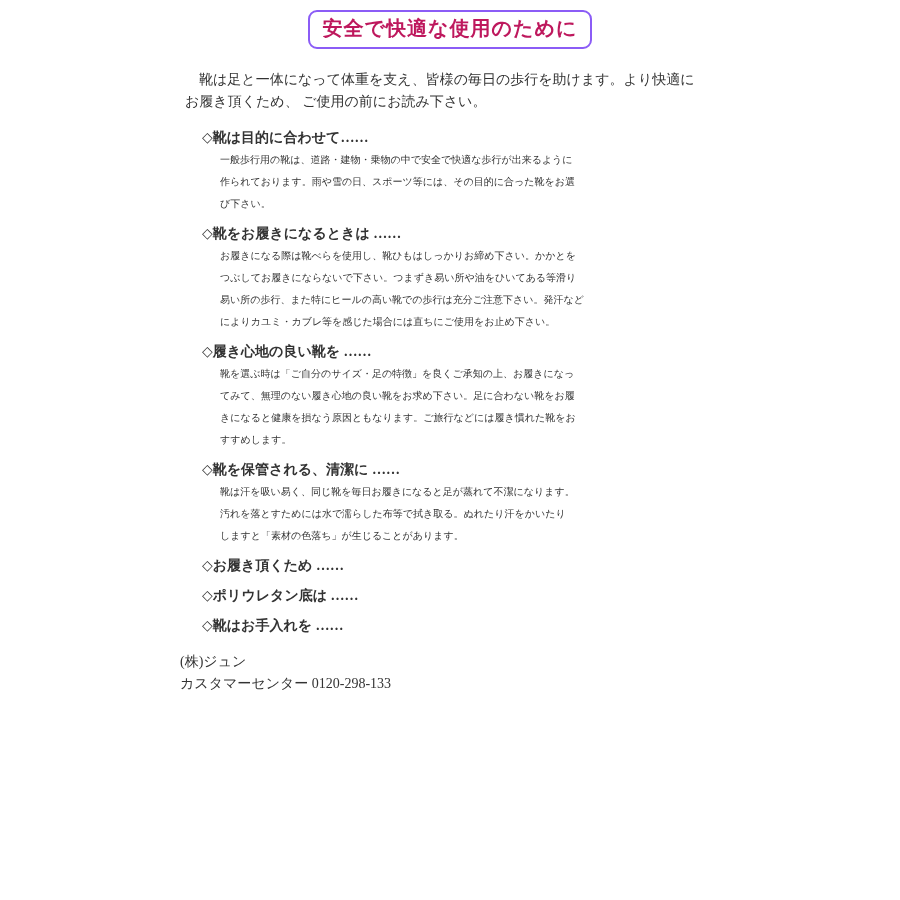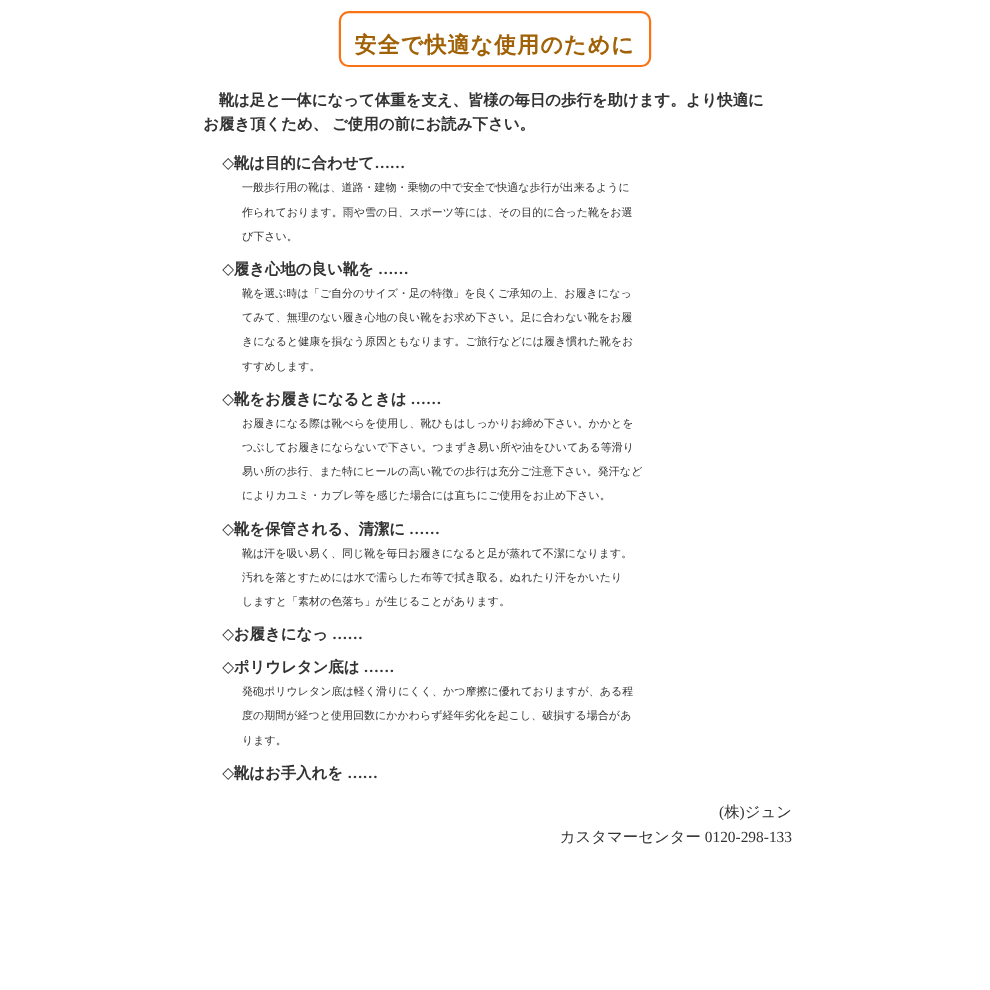--- a/index.html
+++ b/index.html
@@ -18,36 +18,36 @@
     width: 540px;
     margin: 0 auto;
     padding-top: 10px;
   }
   .title-wrap {
     text-align: center;
     margin-bottom: 20px;
   }
   .title-box {
     display: inline-block;
-    border: 2px solid #f97316;
+    border: 2px solid #8b5cf6;
     border-radius: 9px;
-    padding: 15px 13px 5px 13px;
+    padding: 3px 13px 5px 13px;
     font-size: 20px;
     font-weight: bold;
     letter-spacing: 1px;
-    color: #a16207;
+    color: #be185d;
   }
   .intro {
     margin: 0 0 14px 0;
     padding-left: 5px;
     font-size: 14px;
     line-height: 22px;
     text-indent: 14px;
     white-space: pre;
-    font-weight: 700;
+    font-weight: 400;
   }
   .section {
     margin: 0 0 8px 0;
   }
   .section .heading {
     margin: 0;
     padding-left: 22px;
     font-size: 14px;
     line-height: 22px;
     font-weight: bold;
@@ -56,21 +56,21 @@
   .section .body {
     margin: 0;
     padding-left: 40px;
     font-size: 10px;
     line-height: 22px;
     white-space: pre;
     font-weight: 500;
   }
   .footer {
     margin-top: 14px;
-    text-align: right;
+    text-align: left;
     font-size: 14px;
     line-height: 22px;
     font-weight: 500;
   }
   .footer div { margin: 0; }
 </style>
 </head>
 <body>
 
 <div class="sheet">
@@ -83,51 +83,48 @@
 お履き頂くため、 ご使用の前にお読み下さい。</p>
 
   <div class="section">
     <p class="heading">◇靴は目的に合わせて……</p>
     <p class="body">一般歩行用の靴は、道路・建物・乗物の中で安全で快適な歩行が出来るように
 作られております。雨や雪の日、スポーツ等には、その目的に合った靴をお選
 び下さい。</p>
   </div>
 
   <div class="section">
+    <p class="heading">◇靴をお履きになるときは ……</p>
+    <p class="body">お履きになる際は靴べらを使用し、靴ひもはしっかりお締め下さい。かかとを
+つぶしてお履きにならないで下さい。つまずき易い所や油をひいてある等滑り
+易い所の歩行、また特にヒールの高い靴での歩行は充分ご注意下さい。発汗など
+によりカユミ・カブレ等を感じた場合には直ちにご使用をお止め下さい。</p>
+  </div>
+
+  <div class="section">
     <p class="heading">◇履き心地の良い靴を ……</p>
     <p class="body">靴を選ぶ時は「ご自分のサイズ・足の特徴」を良くご承知の上、お履きになっ
 てみて、無理のない履き心地の良い靴をお求め下さい。足に合わない靴をお履
 きになると健康を損なう原因ともなります。ご旅行などには履き慣れた靴をお
 すすめします。</p>
-  </div>
-
-  <div class="section">
-    <p class="heading">◇靴をお履きになるときは ……</p>
-    <p class="body">お履きになる際は靴べらを使用し、靴ひもはしっかりお締め下さい。かかとを
-つぶしてお履きにならないで下さい。つまずき易い所や油をひいてある等滑り
-易い所の歩行、また特にヒールの高い靴での歩行は充分ご注意下さい。発汗など
-によりカユミ・カブレ等を感じた場合には直ちにご使用をお止め下さい。</p>
   </div>
 
   <div class="section">
     <p class="heading">◇靴を保管される、清潔に ……</p>
     <p class="body">靴は汗を吸い易く、同じ靴を毎日お履きになると足が蒸れて不潔になります。
 汚れを落とすためには水で濡らした布等で拭き取る。ぬれたり汗をかいたり
 しますと「素材の色落ち」が生じることがあります。</p>
   </div>
 
   <div class="section">
-    <p class="heading">◇お履きになっ ……</p>
+    <p class="heading">◇お履き頂くため ……</p>
   </div>
 
   <div class="section">
     <p class="heading">◇ポリウレタン底は ……</p>
-    <p class="body">発砲ポリウレタン底は軽く滑りにくく、かつ摩擦に優れておりますが、ある程
-度の期間が経つと使用回数にかかわらず経年劣化を起こし、破損する場合があ
-ります。</p>
   </div>
 
   <div class="section">
     <p class="heading">◇靴はお手入れを ……</p>
   </div>
 
   <div class="footer">
     <div>(株)ジュン</div>
     <div>カスタマーセンター 0120-298-133</div>
   </div>

